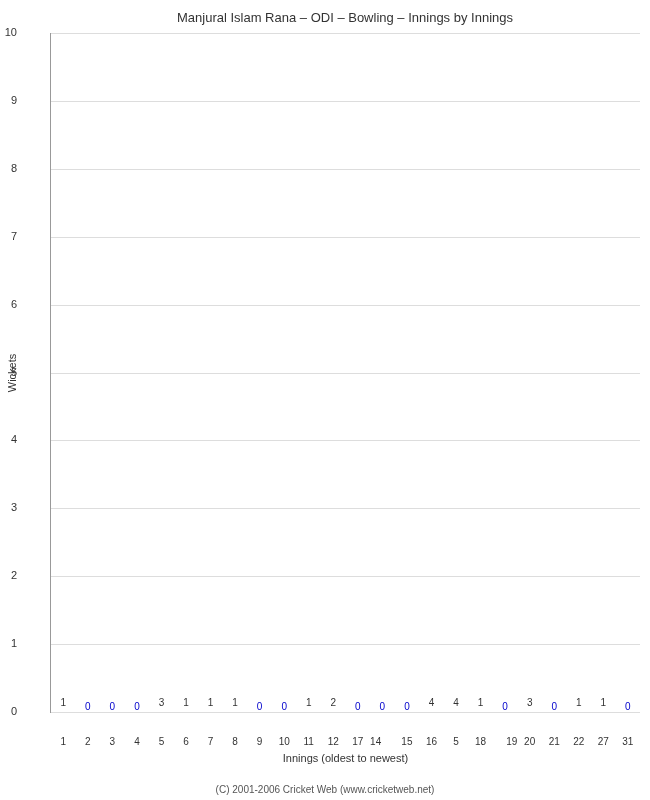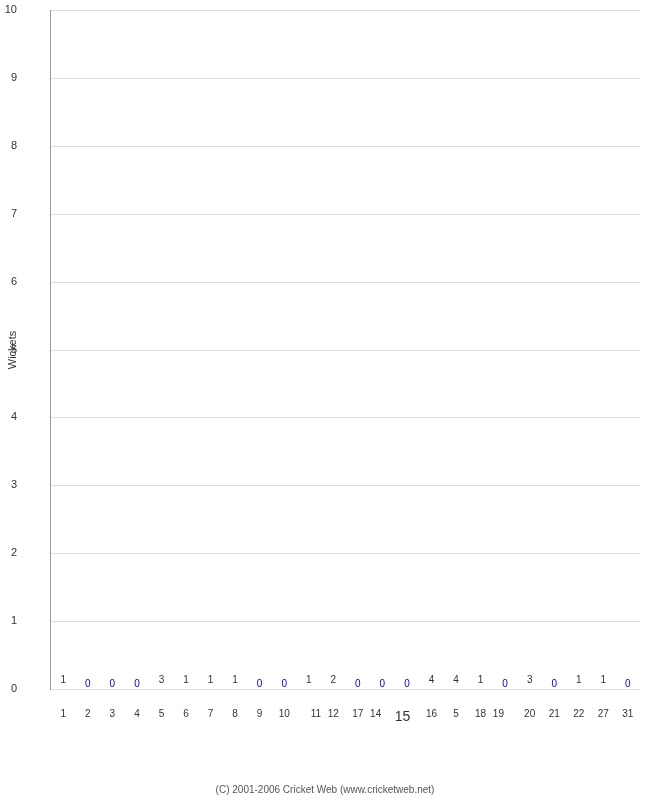--- a/index.html
+++ b/index.html
@@ -73,20 +73,21 @@
       white-space: nowrap;
       writing-mode: vertical-lr;
       transform: rotate(180deg) translateY(50%);
       color: #333;
     }
   </style>
 </head>
 <body>
 
 <div class="chart-container">
+  <div class="chart-title">Manjural Islam Rana – ODI – Bowling – Innings by Innings</div>
 
   <div class="chart-area" id="chartArea">
 
     <div class="y-label-rotated">Wickets</div>
 
     <div id="gridLines">
         <div style="position: absolute; left: 0px; right: 0px; top: 0%; border-top: 1px solid rgb(221, 221, 221);"></div>
         <div style="position: absolute; left: 0px; right: 0px; top: 10%; border-top: 1px solid rgb(221, 221, 221);"></div>
         <div style="position: absolute; left: 0px; right: 0px; top: 20%; border-top: 1px solid rgb(221, 221, 221);"></div>
         <div style="position: absolute; left: 0px; right: 0px; top: 30%; border-top: 1px solid rgb(221, 221, 221);"></div>
@@ -228,31 +229,32 @@
         <div style="flex: 1 1 0%; text-align: center; font-size: 10px; color: rgb(51, 51, 51);">1</div>
         <div style="flex: 1 1 0%; text-align: center; font-size: 10px; color: rgb(51, 51, 51);">2</div>
         <div style="flex: 1 1 0%; text-align: center; font-size: 10px; color: rgb(51, 51, 51);">3</div>
         <div style="flex: 1 1 0%; text-align: center; font-size: 10px; color: rgb(51, 51, 51);">4</div>
         <div style="flex: 1 1 0%; text-align: center; font-size: 10px; color: rgb(51, 51, 51);">5</div>
         <div style="flex: 1 1 0%; text-align: center; font-size: 10px; color: rgb(51, 51, 51);">6</div>
         <div style="flex: 1 1 0%; text-align: center; font-size: 10px; color: rgb(51, 51, 51);">7</div>
         <div style="flex: 1 1 0%; text-align: center; font-size: 10px; color: rgb(51, 51, 51);">8</div>
         <div style="flex: 1 1 0%; text-align: center; font-size: 10px; color: rgb(51, 51, 51);">9</div>
         <div style="flex: 1 1 0%; text-align: center; font-size: 10px; color: rgb(51, 51, 51);">10</div>
-        <div style="flex: 1 1 0%; text-align: right; font-size: 10px; color: rgb(51, 51, 51);">11</div>
+        <div style="flex: 1 1 0%; text-align: center; font-size: 10px; color: rgb(51, 51, 51);">11</div>
         <div style="flex: 1 1 0%; text-align: center; font-size: 10px; color: rgb(51, 51, 51);">12</div>
         <div style="flex: 1 1 0%; text-align: center; font-size: 10px; color: rgb(51, 51, 51);">17</div>
         <div style="flex: 1 1 0%; text-align: left; font-size: 10px; color: rgb(51, 51, 51);">14</div>
-        <div style="flex: 1 1 0%; font-size: 14px; color: rgb(51, 51, 51);">15</div>
+        <div style="flex: 1 1 0%; text-align: center; font-size: 10px; color: rgb(51, 51, 51);">15</div>
         <div style="flex: 1 1 0%; text-align: center; font-size: 10px; color: rgb(51, 51, 51);">16</div>
         <div style="flex: 1 1 0%; text-align: center; font-size: 10px; color: rgb(51, 51, 51);">5</div>
         <div style="flex: 1 1 0%; text-align: center; font-size: 10px; color: rgb(51, 51, 51);">18</div>
-        <div style="flex: 1 1 0%; text-align: left; font-size: 10px; color: rgb(51, 51, 51);">19</div>
+        <div style="flex: 1 1 0%; text-align: right; font-size: 10px; color: rgb(51, 51, 51);">19</div>
         <div style="flex: 1 1 0%; text-align: center; font-size: 10px; color: rgb(51, 51, 51);">20</div>
         <div style="flex: 1 1 0%; text-align: center; font-size: 10px; color: rgb(51, 51, 51);">21</div>
         <div style="flex: 1 1 0%; text-align: center; font-size: 10px; color: rgb(51, 51, 51);">22</div>
         <div style="flex: 1 1 0%; text-align: center; font-size: 10px; color: rgb(51, 51, 51);">27</div>
         <div style="flex: 1 1 0%; text-align: center; font-size: 10px; color: rgb(51, 51, 51);">31</div>
       </div>
+    <div class="x-title">Innings (oldest to newest)</div>
   </div>
 
   <div class="copyright">(C) 2001-2006 Cricket Web (www.cricketweb.net)</div>
 </div>
 
 </body></html>

